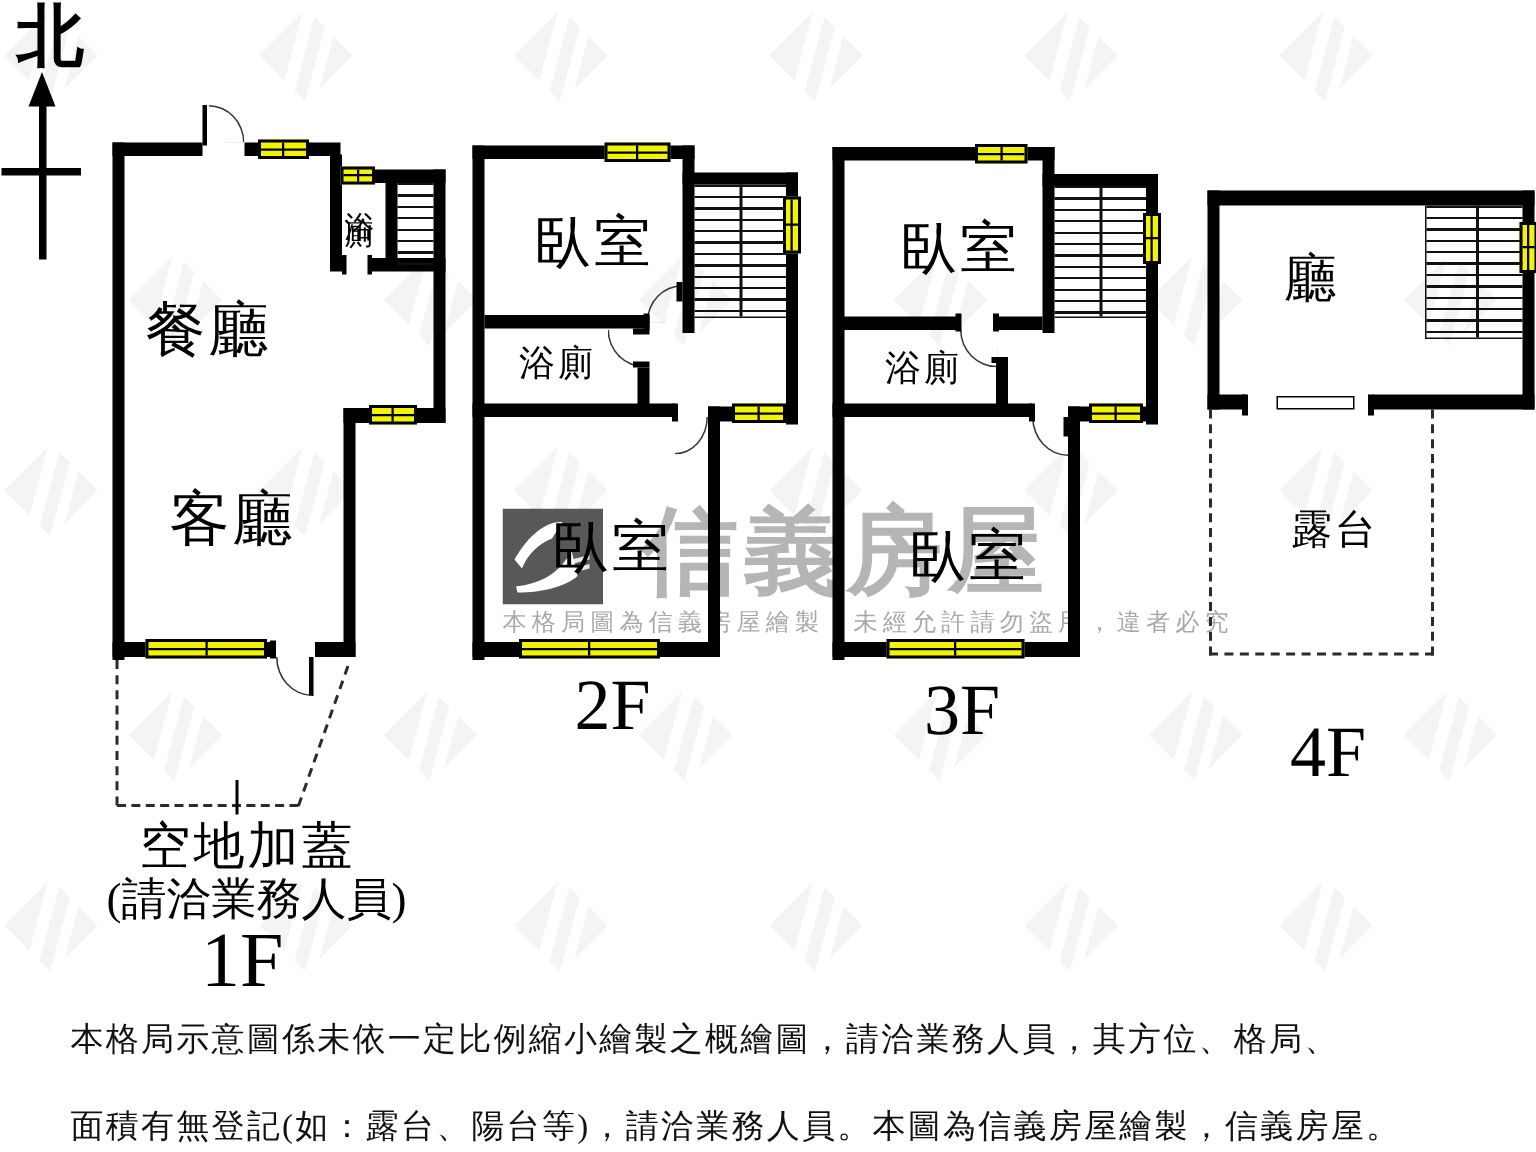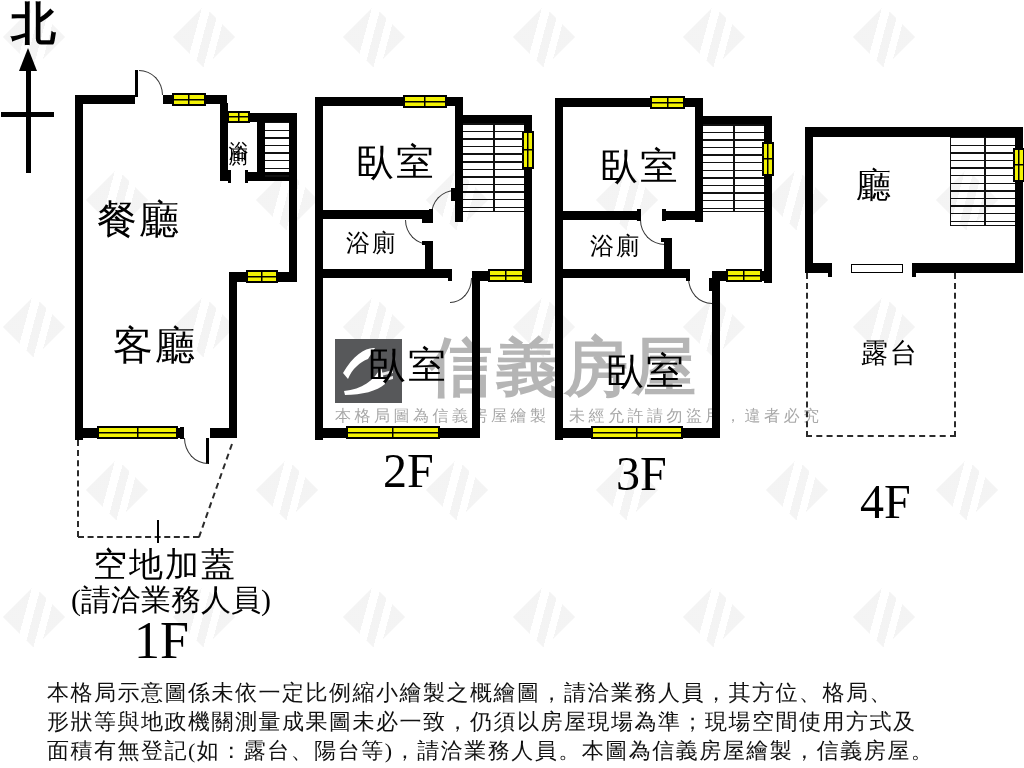--- a/index.html
+++ b/index.html
@@ -211,16 +211,15 @@
     <div class="jamb" style="left:912px;top:263px;width:4px;height:14px;"></div>
     <div class="slider" style="left:851px;top:264px;width:52px;height:9px;"></div>
     <div class="rt" style="left:856px;top:168px;font-size:35px;">廳</div>
     <div class="dv" style="left:806px;top:273px;height:164px;"></div>
     <div class="dv" style="left:954px;top:273px;height:164px;"></div>
     <div class="dh" style="left:806px;top:435px;width:150px;"></div>
     <div class="rt" style="left:861px;top:340px;font-size:27px;">露台</div>
     <div class="fl" style="left:860px;top:430px;margin-top:48px;">4F</div>
 
     <div class="disc" style="left:47px;top:679px;">本格局示意圖係未依一定比例縮小繪製之概繪圖，請洽業務人員，其方位、格局、</div>
-    <div class="disc" style="left:47px;top:708px;">形狀等與地政機關測量成果圖未必一致，仍須以房屋現場為準；現場空間使用方式及</div>
     <div class="disc" style="left:47px;top:737px;">面積有無登記(如：露台、陽台等)，請洽業務人員。本圖為信義房屋繪製，信義房屋。</div>
   </div>
 </div>
 
 </body></html>

